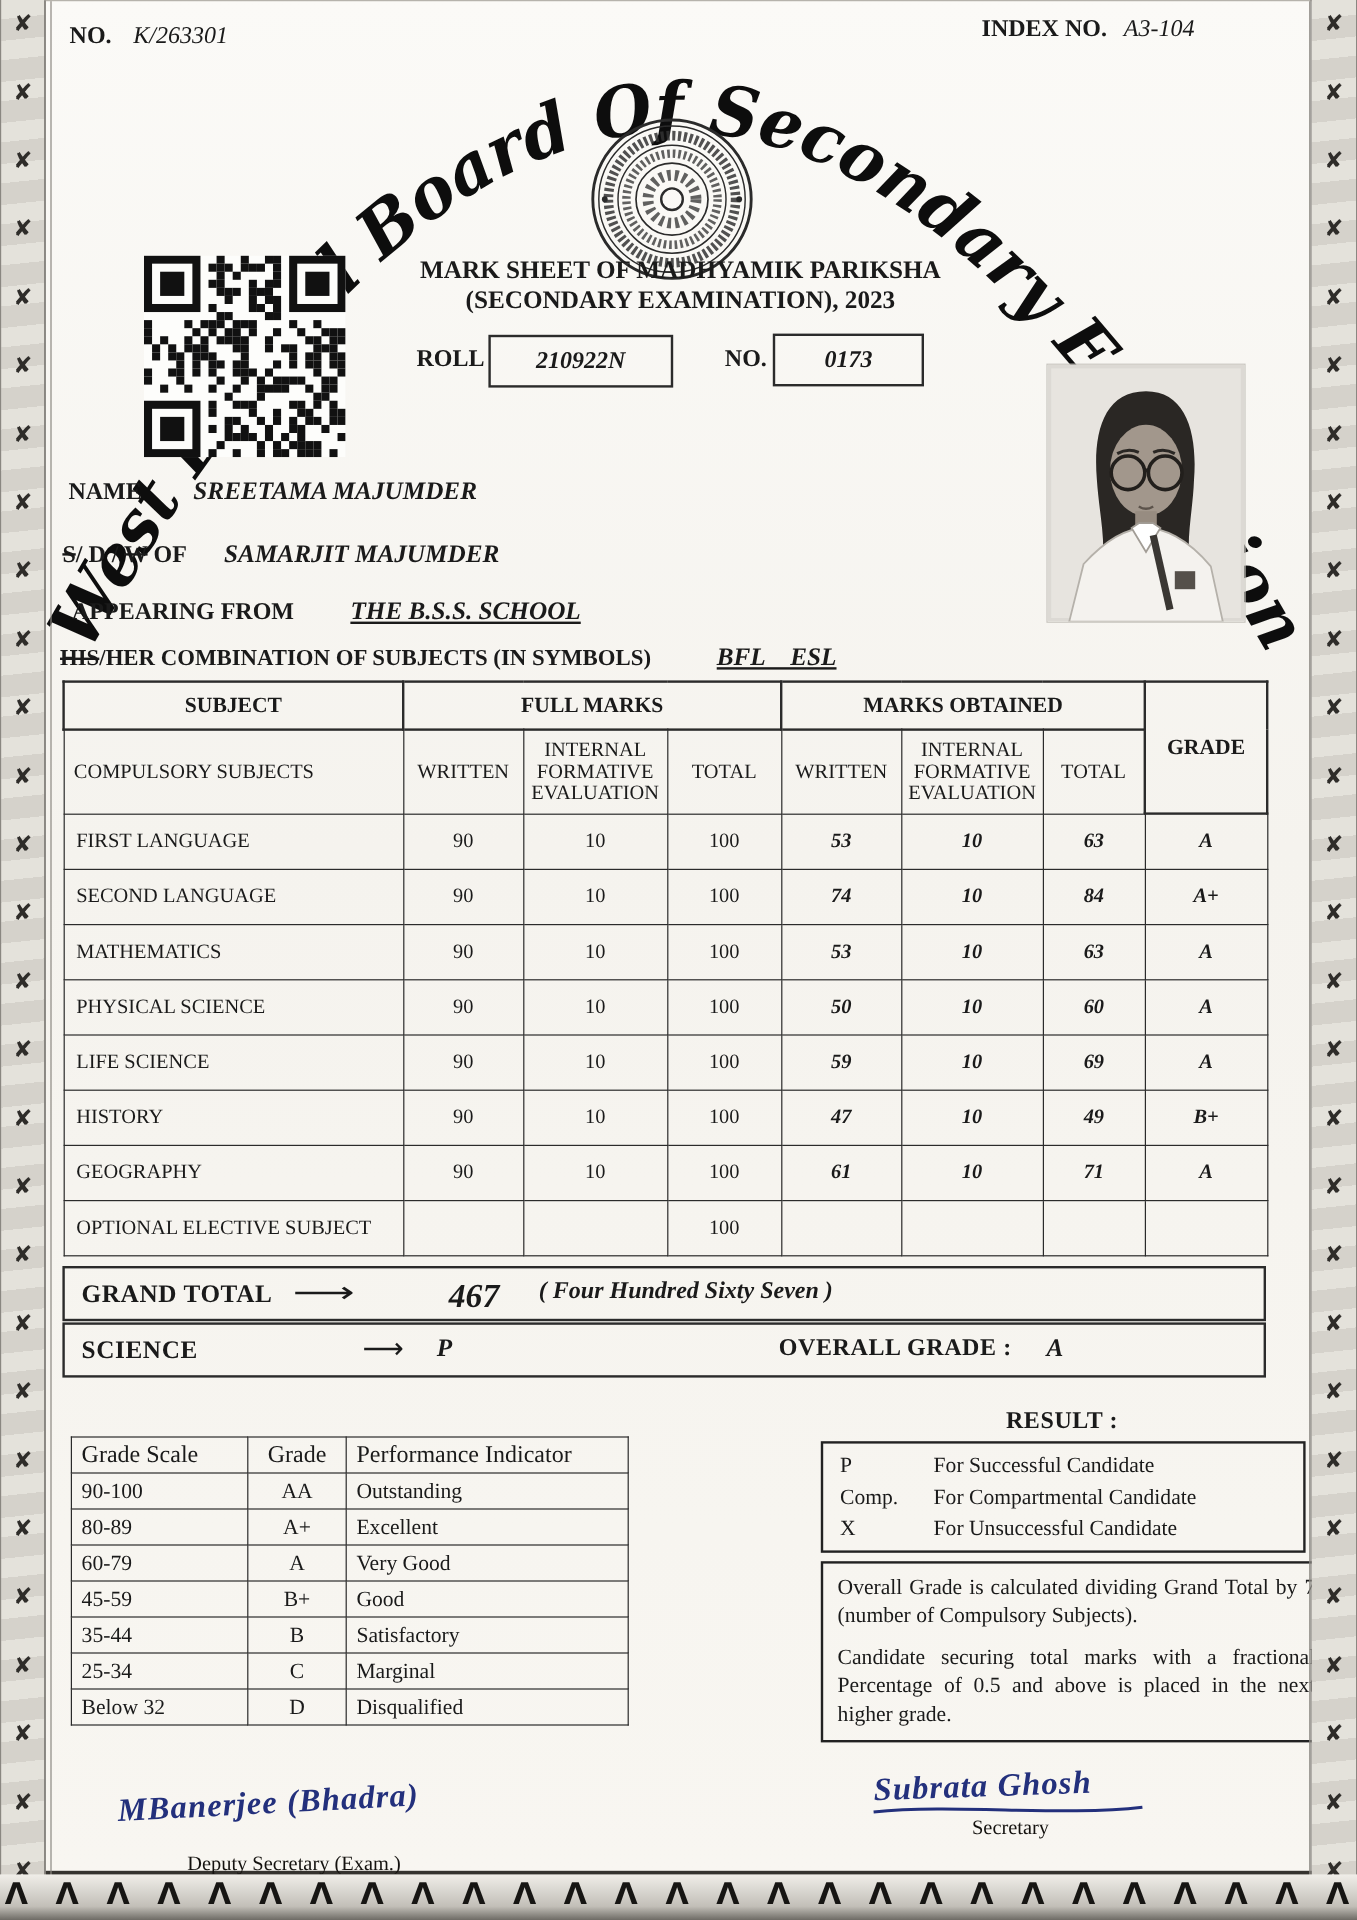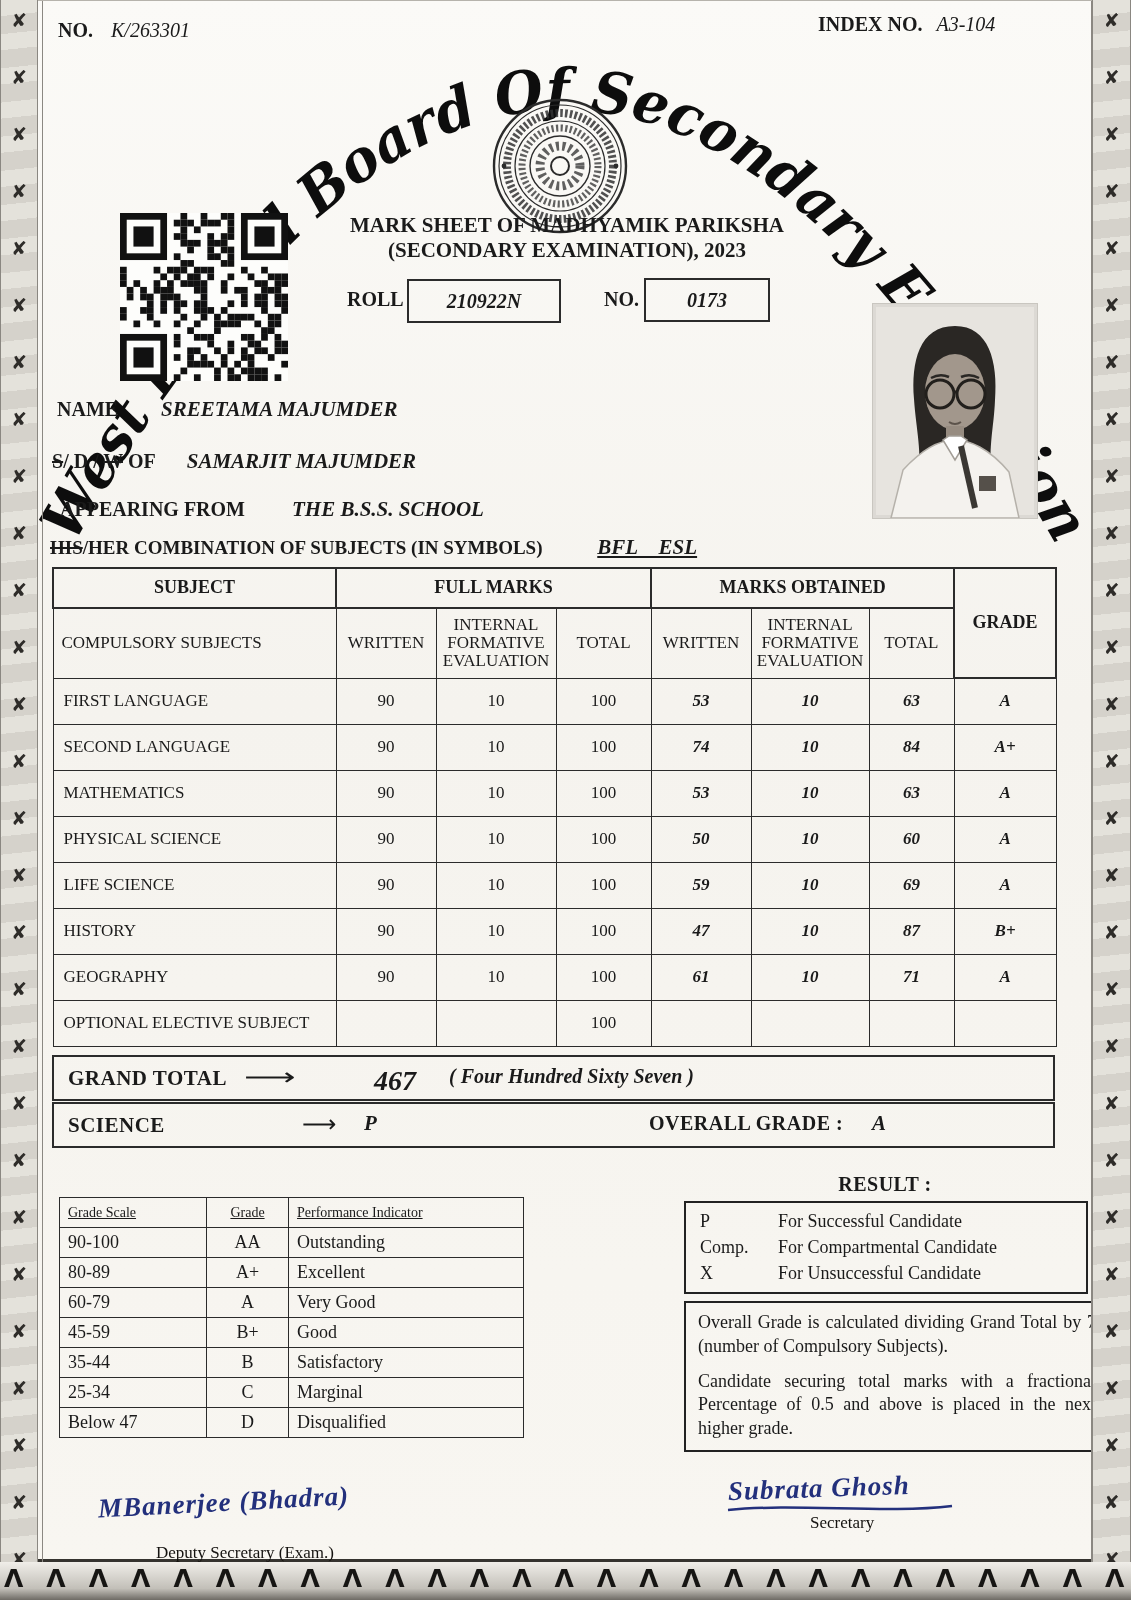--- a/index.html
+++ b/index.html
@@ -70,21 +70,21 @@
   .gt-words{position:absolute;left:395px;top:8px;font-style:italic;font-weight:bold;font-size:20px;}
   .rs-arrow{position:absolute;left:248px;top:6px;font-size:24px;}
   .rs-value{position:absolute;left:310px;top:7px;font-style:italic;font-weight:bold;font-size:21px;}
   .og-label{position:absolute;left:595px;top:8px;font-weight:bold;font-size:20px;letter-spacing:.5px;}
   .og-value{position:absolute;left:818px;top:7px;font-style:italic;font-weight:bold;font-size:21px;}
 
   
   table.scale{position:absolute;top:1196px;left:21px;border-collapse:collapse;table-layout:fixed;
       width:464px;font-size:18px;}
   table.scale td{border:1.6px solid #2b2b2b;padding:2px 8px;height:25px;}
-  table.scale tr:first-child td{font-size:14px;text-decoration:underline;}
+  table.scale tr:first-child td{font-size:20px;}
 
   
   .result-title{top:1172px;left:646px;width:402px;text-align:center;font-weight:bold;font-size:20px;letter-spacing:.5px;}
   .legend{top:1200px;left:646px;width:400px;border:2.4px solid #222;padding:5px 0 6px 0;}
   .legend-row{display:flex;font-size:18px;line-height:26px;}
   .legend-code{width:78px;padding-left:14px;flex:none;}
   .notes{top:1300px;left:646px;width:398px;border:2px solid #222;padding:8px 12px 9px 12px;
       font-size:18px;text-align:justify;line-height:1.32;}
   .notes p{margin:0;} .notes p + p{margin-top:11px;}
 
@@ -446,21 +446,21 @@
     <div class="abs cline" style="top:448px;left:14px;">
       <span class="lbl struck">S</span><span class="lbl">/ D / </span><span class="lbl struck">W</span><span class="lbl"> OF</span>
       <span class="val" style="margin-left:26px;">SAMARJIT MAJUMDER</span>
     </div>
     <div class="abs cline" style="top:396px;left:19px;">
       <span class="lbl">NAME</span>
       <span class="val" style="margin-left:38px;">SREETAMA MAJUMDER</span>
     </div>
     <div class="abs cline" style="top:496px;left:22px;">
       <span class="lbl">APPEARING FROM</span>
-      <span class="val" style="margin-left:42px;">THE B.S.S. SCHOOL</span>
+      <span class="val" style="margin-left:42px;text-decoration:underline;">THE B.S.S. SCHOOL</span>
     </div>
     <div class="abs cline" style="top:534px;left:12px;font-size:19px;">
       <span class="lbl struck">HIS</span><span class="lbl">/HER COMBINATION OF SUBJECTS (IN SYMBOLS)</span>
       <span class="val" style="margin-left:50px;word-spacing:16px;text-decoration:underline;">BFL ESL</span>
     </div>
 
     <table class="marks">
       <colgroup>
         <col style="width:283px">
           <col style="width:100px">
@@ -537,21 +537,21 @@
         <td class="ob">69</td>
         <td class="ob">A</td>
       </tr>
       <tr class="drow">
         <td class="subj">HISTORY</td>
         <td>90</td>
         <td>10</td>
         <td>100</td>
         <td class="ob">47</td>
         <td class="ob">10</td>
-        <td class="ob">87</td>
+        <td class="ob">49</td>
         <td class="ob">B+</td>
       </tr>
       <tr class="drow">
         <td class="subj">GEOGRAPHY</td>
         <td>90</td>
         <td>10</td>
         <td>100</td>
         <td class="ob">61</td>
         <td class="ob">10</td>
         <td class="ob">71</td>
@@ -621,21 +621,21 @@
         <td>35-44</td>
         <td style="text-align:center">B</td>
         <td>Satisfactory</td>
       </tr>
       <tr>
         <td>25-34</td>
         <td style="text-align:center">C</td>
         <td>Marginal</td>
       </tr>
       <tr>
-        <td>Below 47</td>
+        <td>Below 32</td>
         <td style="text-align:center">D</td>
         <td>Disqualified</td>
       </tr>
     </tbody>
       </table>
 
     <div class="abs result-title">RESULT :</div>
     <div class="abs legend">
       <div class="legend-row">
         <span class="legend-code">P</span>

